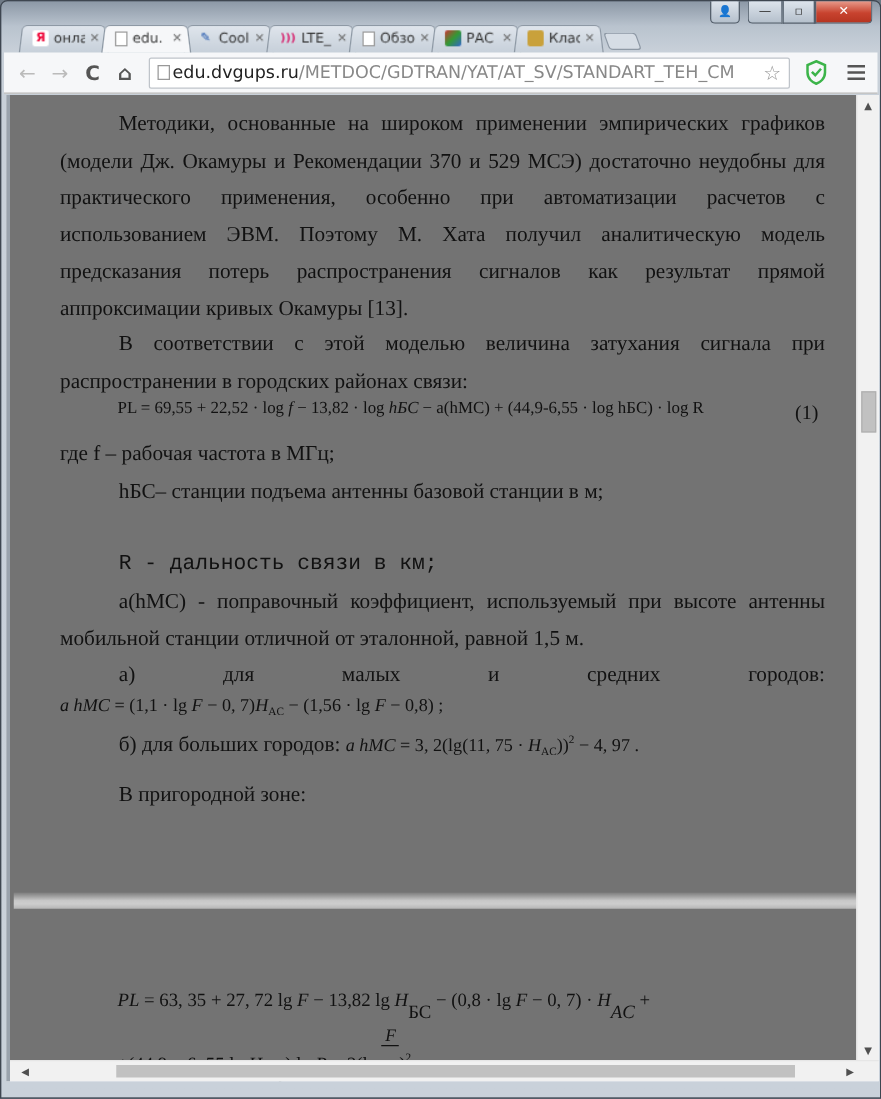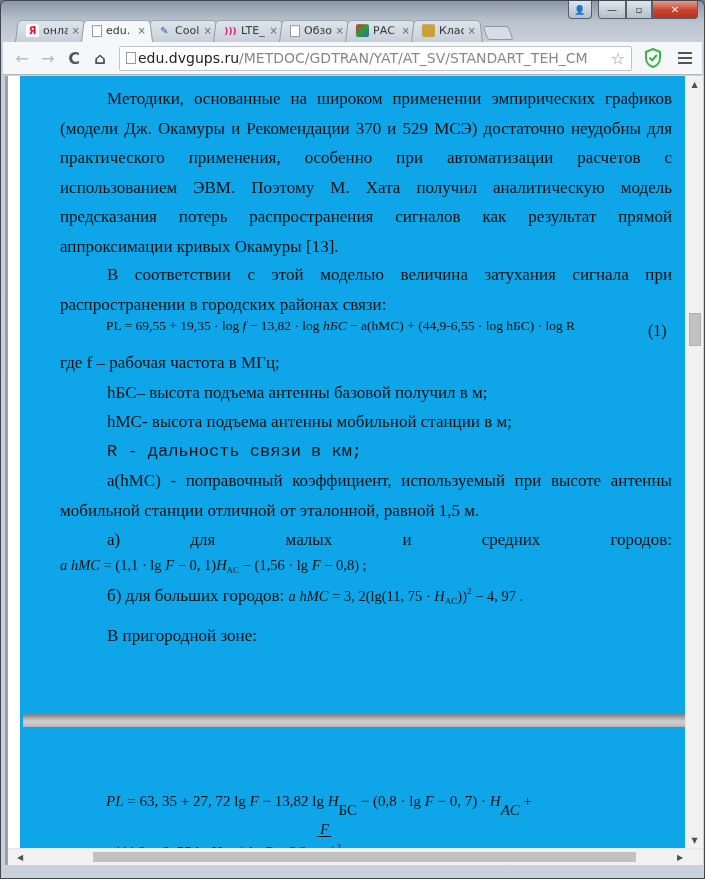--- a/index.html
+++ b/index.html
@@ -73,21 +73,21 @@
   .star { color: #999; font-size: 16px; }
   .ext-shield { width: 22px; height: 22px; margin-left: 10px; display: flex; align-items: center; justify-content: center; }
   .menu-btn { width: 22px; margin-left: 10px; display: flex; flex-direction: column; gap: 3px; align-items: center; }
   .menu-btn span { width: 14px; height: 2px; background: #555; display: block; }
 
   
   .viewport {
     position: absolute; top: 75px; left: 4px; width: 698px; height: 789px; background: #fff; overflow: hidden;
     border-left: 3px solid #9aa3ad;
   }
-  .content { position: absolute; left: 12px; top: 0; width: 680px; height: 772px; background: #0ea5e9; }
+  .content { position: absolute; left: 0; top: 0; width: 680px; height: 772px; background: #737373; }
 
   .p {
     position: absolute; left: 40px; width: 612px; font-size: 17px; line-height: 29.5px; color: #111;
     text-align: justify;
   }
   .indent { text-indent: 47px; }
   .formula { position: absolute; font-family: "Liberation Serif", serif; color: #111; white-space: nowrap; }
   .i { font-style: italic; }
   .sub { font-size: 9px; vertical-align: -3px; }
   .sub2 { font-size: 15px; vertical-align: -9px; margin-top: 47px; }
@@ -214,34 +214,33 @@
   </div>
 
   <div class="viewport">
     <div class="content">
 
       <div class="p indent" style="top:8px;">Методики, основанные на широком применении эмпирических графиков (модели Дж. Окамуры и Рекомендации 370 и 529 МСЭ) достаточно неудобны для практического применения, особенно при автоматизации расчетов с использованием ЭВМ. Поэтому М. Хата получил аналитическую модель предсказания потерь распространения сигналов как результат прямой аппроксимации кривых Окамуры [13].</div>
 
       <div class="p indent" style="top:184px;">В соответствии с этой моделью величина затухания сигнала при распространении в городских районах связи:</div>
 
       <div class="formula" style="left:86px; top:242px; font-size:13.5px;">
-        <span>PL = 69,55 + 19,35 · log </span><span class="i">f</span><span> − 13,82 · log </span><span class="i">hБС</span><span> − a(hMC) + (44,9-6,55 · log hБС) ·  log R</span>
+        <span>PL = 69,55 + 22,52 · log </span><span class="i">f</span><span> − 13,82 · log </span><span class="i">hБС</span><span> − a(hMC) + (44,9-6,55 · log hБС) ·  log R</span>
       </div>
       <div class="formula" style="left:628px; top:246px; font-size:16px;">(1)</div>
 
       <div class="p" style="top:272px;">где f – рабочая частота в МГц;</div>
-      <div class="p indent" style="top:302px;">hБС– высота подъема антенны базовой получил в м;</div>
-      <div class="p indent" style="top:331px;">hMC- высота подъема антенны мобильной станции в м;</div>
+      <div class="p indent" style="top:302px;">hБС– станции подъема антенны базовой станции в м;</div>
       <div class="p indent" style="top:361px;font-family:Liberation Mono, monospace;">R - дальность связи в км;</div>
       <div class="p indent" style="top:390px;">a(hMC) - поправочный коэффициент, используемый при высоте антенны мобильной станции отличной от эталонной, равной 1,5 м.</div>
 
       <div class="p indent" style="top:449px; text-align-last: justify;">а) для малых и средних городов:</div>
 
       <div class="formula" style="left:40px; top:481px; font-size:14.5px;">
-        <span class="i">a  hMC</span><span> = (1,1 · lg </span><span class="i">F</span><span> − 0, 1)</span><span class="i">H</span><span class="sub">AC</span><span> − (1,56 · lg </span><span class="i">F</span><span> − 0,8) ;</span>
+        <span class="i">a  hMC</span><span> = (1,1 · lg </span><span class="i">F</span><span> − 0, 7)</span><span class="i">H</span><span class="sub">AC</span><span> − (1,56 · lg </span><span class="i">F</span><span> − 0,8) ;</span>
       </div>
 
       <div class="formula" style="left:87px; top:510px; font-size:17px;">
         <span>б)  для больших городов:</span>
         <span style="font-size:14.5px"><span class="i">a  hMC</span><span> = 3, 2(lg(11, 75 · </span><span class="i">H</span><span class="sub">AC</span><span>))</span><span class="sup">2</span><span> − 4, 97 .</span></span>
       </div>
 
       <div class="p indent" style="top:545px;">В пригородной зоне:</div>
 
       <div class="pagebreak"></div>

